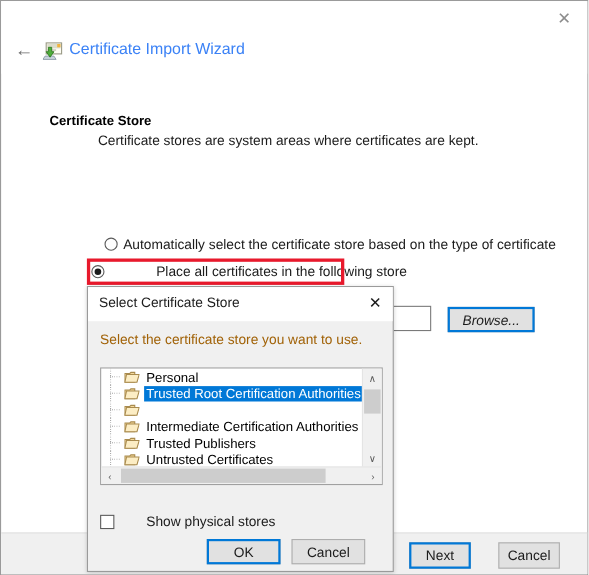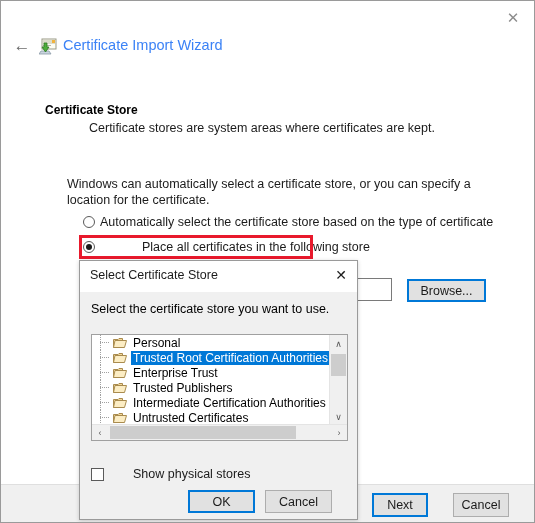--- a/index.html
+++ b/index.html
@@ -106,21 +106,21 @@
 
   
   .radio-row {
     position: absolute;
     display: flex;
     align-items: center;
     font-size: 12.5px;
     color: #1b1b1b;
     white-space: nowrap;
   }
-  .radio-row.r1 { left: 82px; top: 214px; }
+  .radio-row.r1 { left: 94px; top: 214px; }
   .radio-row.r2 { left: 82px; top: 239px; gap: 42px; }
   .radio-mark {
     width: 12px; height: 12px;
     border: 1px solid #5a5a5a;
     border-radius: 50%;
     background: #fefefe;
     box-sizing: border-box;
     margin-right: 5px;
     position: relative;
     flex: 0 0 auto;
@@ -170,20 +170,21 @@
     border: 1px solid #adadad;
     outline: 2px solid #0078d7;
     outline-offset: -2px;
     box-sizing: border-box;
     display: flex;
     align-items: center;
     justify-content: center;
     font-size: 12.5px;
     color: #1b1b1b;
     cursor: default;
+    font-style: italic;
   }
 
   
   .footer {
     position: absolute;
     left: 0;
     top: 483px;
     width: 533px;
     height: 39px;
     background: #f0f0f0;
@@ -249,21 +250,21 @@
     justify-content: center;
     font-size: 14px;
     color: #1b1b1b;
     cursor: default;
   }
   .dlg-prompt {
     position: absolute;
     left: 11px;
     top: 41px;
     font-size: 12.5px;
-    color: #000000;
+    color: #a16207;
     white-space: nowrap;
   }
 
   
   .tree-wrap {
     position: absolute;
     left: 11px;
     top: 73px;
     width: 257px;
     height: 107px;
@@ -457,21 +458,20 @@
         <path d="M5 5 L8 5 L8 9 L10 9 L6.5 14 L3 9 L5 9 Z" fill="#4fae3b" stroke="#2f7a22" stroke-width="0.8"></path>
       </svg>
     </div>
 
     <div class="wiz-title">Certificate Import Wizard</div>
   </div>
 
   <div class="page-head">Certificate Store</div>
   <div class="page-sub">Certificate stores are system areas where certificates are kept.</div>
 
-  <div class="body-text">Windows can automatically select a certificate store, or you can specify a location for the certificate.</div>
 
   <div class="radio-row r1">
     <span class="radio-mark"></span>
     <span>Automatically select the certificate store based on the type of certificate</span>
   </div>
 
   <div class="radio-row r2">
     <span class="radio-mark checked"></span>
     <span>Place all certificates in the following store</span>
   </div>
@@ -512,44 +512,43 @@
                 <path d="M2 3.5 L13.5 3.5 L11.5 10.5 L0.5 10.5 Z" fill="#fcedc4" stroke="#a98b4e" stroke-width="1"></path>
               </svg></span>
             <span class="tree-label">Trusted Root Certification Authorities</span>
           </div>
           <div class="tree-row">
             <span class="tree-line"></span>
             <span class="folder"><svg width="14" height="12" viewBox="0 0 14 12">
                 <path d="M0.5 2.5 L5 2.5 L6 1.5 L9.5 1.5 L9.5 10.5 L0.5 10.5 Z" fill="#f5d99b" stroke="#a98b4e" stroke-width="1"></path>
                 <path d="M2 3.5 L13.5 3.5 L11.5 10.5 L0.5 10.5 Z" fill="#fcedc4" stroke="#a98b4e" stroke-width="1"></path>
               </svg></span>
-            <span class="tree-label">Enterprise Trust</span>
+          </div>
+          <div class="tree-row">
+            <span class="tree-line"></span>
+            <span class="folder"><svg width="14" height="12" viewBox="0 0 14 12">
+                <path d="M0.5 2.5 L5 2.5 L6 1.5 L9.5 1.5 L9.5 10.5 L0.5 10.5 Z" fill="#f5d99b" stroke="#a98b4e" stroke-width="1"></path>
+                <path d="M2 3.5 L13.5 3.5 L11.5 10.5 L0.5 10.5 Z" fill="#fcedc4" stroke="#a98b4e" stroke-width="1"></path>
+              </svg></span>
+            <span class="tree-label">Intermediate Certification Authorities</span>
           </div>
           <div class="tree-row">
             <span class="tree-line"></span>
             <span class="folder"><svg width="14" height="12" viewBox="0 0 14 12">
                 <path d="M0.5 2.5 L5 2.5 L6 1.5 L9.5 1.5 L9.5 10.5 L0.5 10.5 Z" fill="#f5d99b" stroke="#a98b4e" stroke-width="1"></path>
                 <path d="M2 3.5 L13.5 3.5 L11.5 10.5 L0.5 10.5 Z" fill="#fcedc4" stroke="#a98b4e" stroke-width="1"></path>
               </svg></span>
             <span class="tree-label">Trusted Publishers</span>
           </div>
           <div class="tree-row">
             <span class="tree-line"></span>
             <span class="folder"><svg width="14" height="12" viewBox="0 0 14 12">
                 <path d="M0.5 2.5 L5 2.5 L6 1.5 L9.5 1.5 L9.5 10.5 L0.5 10.5 Z" fill="#f5d99b" stroke="#a98b4e" stroke-width="1"></path>
                 <path d="M2 3.5 L13.5 3.5 L11.5 10.5 L0.5 10.5 Z" fill="#fcedc4" stroke="#a98b4e" stroke-width="1"></path>
               </svg></span>
-            <span class="tree-label">Intermediate Certification Authorities</span>
-          </div>
-          <div class="tree-row">
-            <span class="tree-line"></span>
-            <span class="folder"><svg width="14" height="12" viewBox="0 0 14 12">
-                <path d="M0.5 2.5 L5 2.5 L6 1.5 L9.5 1.5 L9.5 10.5 L0.5 10.5 Z" fill="#f5d99b" stroke="#a98b4e" stroke-width="1"></path>
-                <path d="M2 3.5 L13.5 3.5 L11.5 10.5 L0.5 10.5 Z" fill="#fcedc4" stroke="#a98b4e" stroke-width="1"></path>
-              </svg></span>
             <span class="tree-label">Untrusted Certificates</span>
           </div>
         </div>
 
       <div class="vscroll">
         <div class="arr up">∧</div>
         <div class="thumb"></div>
         <div class="arr down">∨</div>
       </div>
 

